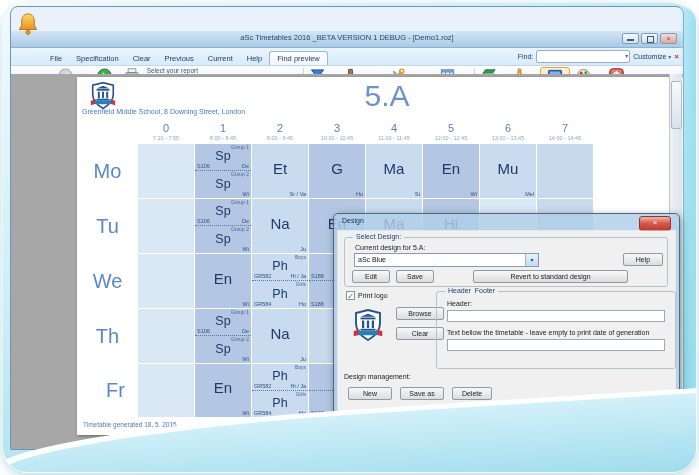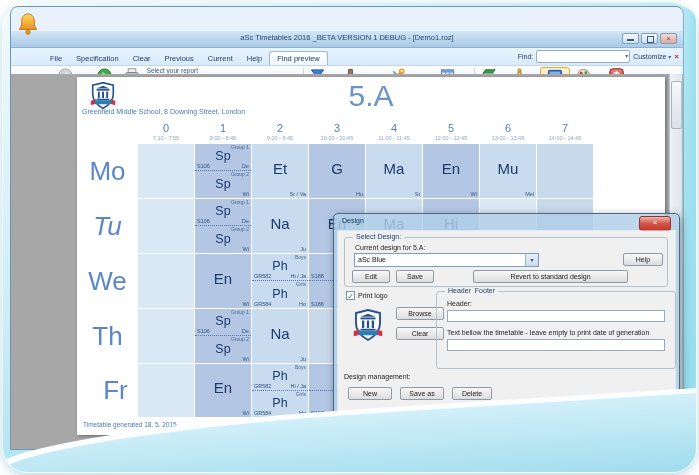--- a/index.html
+++ b/index.html
@@ -43,32 +43,32 @@
   .tlabel{font-size:6px;line-height:6.5px;color:#3a5878;text-align:center;max-width:44px;margin-top:1px;}
   .tbtn.disabled .tlabel{color:#9aacbc;}
   .tbtn.hl{background:linear-gradient(#fff3d2,#ffd98c);border:1px solid #e8a33d;}
   .tsep{width:1px;height:29px;background:#c3d5e6;border-right:1px solid #fff;margin:1px 2px;}
   .repgrp{display:flex;flex-direction:column;font-size:6.5px;color:#3a5878;padding:0 4px;gap:1px;}
   .repcombo{width:150px;height:12px;background:#fff;border:1px solid #7f9db9;border-radius:2px;display:flex;align-items:center;font-size:6.5px;color:#223;padding:0 2px;gap:2px;box-sizing:border-box;}
   .repcombo .car{margin-left:auto;font-size:6px;color:#4a6a8a;}
   .caret{font-size:6px;color:#4a6a8a;line-height:5px;}
 
   .main{position:absolute;left:0;right:0;top:67px;bottom:0;background:#a7a7a7;}
-  .page{position:absolute;left:66px;top:3px;width:588px;height:358px;background:#fff;box-shadow:1px 1px 3px rgba(0,0,0,.4);}
+  .page{position:absolute;left:66px;top:3px;width:588px;height:358px;background:#fff;box-shadow:1px 1px 3px rgba(0,0,0,.4);padding-left:32px;}
   .vscroll{position:absolute;right:1px;top:0;width:12px;height:100%;background:linear-gradient(to right,#eef2f6,#dde4ea);border-left:1px solid #bfc8d0;}
   .vthumb{position:absolute;left:1px;top:7px;width:9px;height:46px;background:linear-gradient(#f8fafc,#d8e0e8);border:1px solid #a8b4c0;border-radius:2px;}
 
   
   .schoolname{position:absolute;left:5px;top:31px;font-size:7px;color:#4a7abc;}
   .classtitle{position:absolute;left:0;right:0;top:2px;text-align:center;font-size:30px;color:#6a92cc;}
   .gennote{position:absolute;left:6px;top:344px;font-size:6.5px;color:#4a7abc;}
   .logo{position:absolute;left:9px;top:5px;width:34px;height:27px;}
   .pnum{position:absolute;font-size:11px;color:#5580c0;text-align:center;height:13px;}
   .ptime{position:absolute;font-size:5.5px;color:#8aa6cc;text-align:center;height:8px;}
-  .dayl{position:absolute;font-size:26px;color:#5b86c9;text-align:center;display:flex;align-items:center;justify-content:center;}
+  .dayl{position:absolute;font-size:20px;color:#5b86c9;text-align:center;display:flex;align-items:center;justify-content:center;}
   .cell{position:absolute;box-sizing:border-box;border-right:1px solid #fff;border-bottom:1px solid #fff;}
   .c-ee{background:#dae8f5;}  .c-oe{background:#c9d9ec;}
   .c-ef{background:#c9dbee;}  .c-of{background:#b3c7e4;}
   .csub{position:absolute;left:0;right:0;top:44%;transform:translateY(-50%);text-align:center;font-size:15px;color:#1d3a6d;font-weight:500;}
   .ctea{position:absolute;right:2px;bottom:1px;font-size:5.5px;color:#31507f;}
   .half{position:relative;height:50%;box-sizing:border-box;}
   .half.top{border-bottom:1px dotted #5577aa;}
   .cgrp{position:absolute;top:0;right:2px;font-size:5px;color:#4a6898;}
   .csub2{position:absolute;left:0;right:0;top:48%;transform:translateY(-50%);text-align:center;font-size:12.5px;color:#1d3a6d;font-weight:500;}
   .croom{position:absolute;left:2px;bottom:1px;font-size:5.5px;color:#31507f;}
@@ -331,21 +331,21 @@
             </div>
             <div class="cell c-of" style="left: 346px; top: 67px; width: 57px; height: 55px;">
               <span class="csub">En</span>
               <span class="ctea">Wi</span>
             </div>
             <div class="cell c-ef" style="left: 403px; top: 67px; width: 57px; height: 55px;">
               <span class="csub">Mu</span>
               <span class="ctea">Mel</span>
             </div>
             <div class="cell c-oe" style="left: 460px; top: 67px; width: 57px; height: 55px;"></div>
-            <div class="dayl" style="left: 0px; top: 122px; width: 61px; height: 54px; font-style: italic;">Tu</div>
+            <div class="dayl" style="left: 0px; top: 122px; width: 61px; height: 54px;">Tu</div>
             <div class="cell c-ee" style="left: 61px; top: 122px; width: 57px; height: 55px;"></div>
             <div class="cell c-of" style="left: 118px; top: 122px; width: 57px; height: 55px;">
               <div class="half top">
                 <span class="cgrp">Group 1</span>
                 <span class="csub2">Sp</span>
                 <span class="croom">S106</span>
                 <span class="ctea">De</span>
               </div>
               <div class="half bot">
                 <span class="cgrp">Group 2</span>

